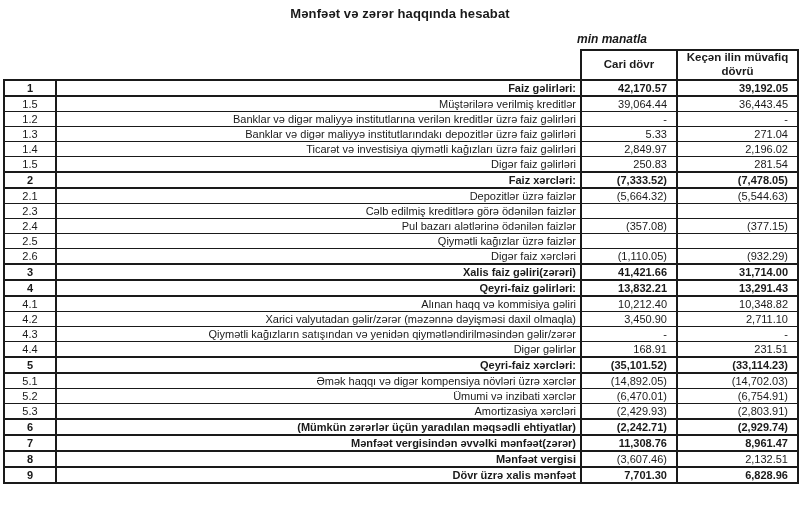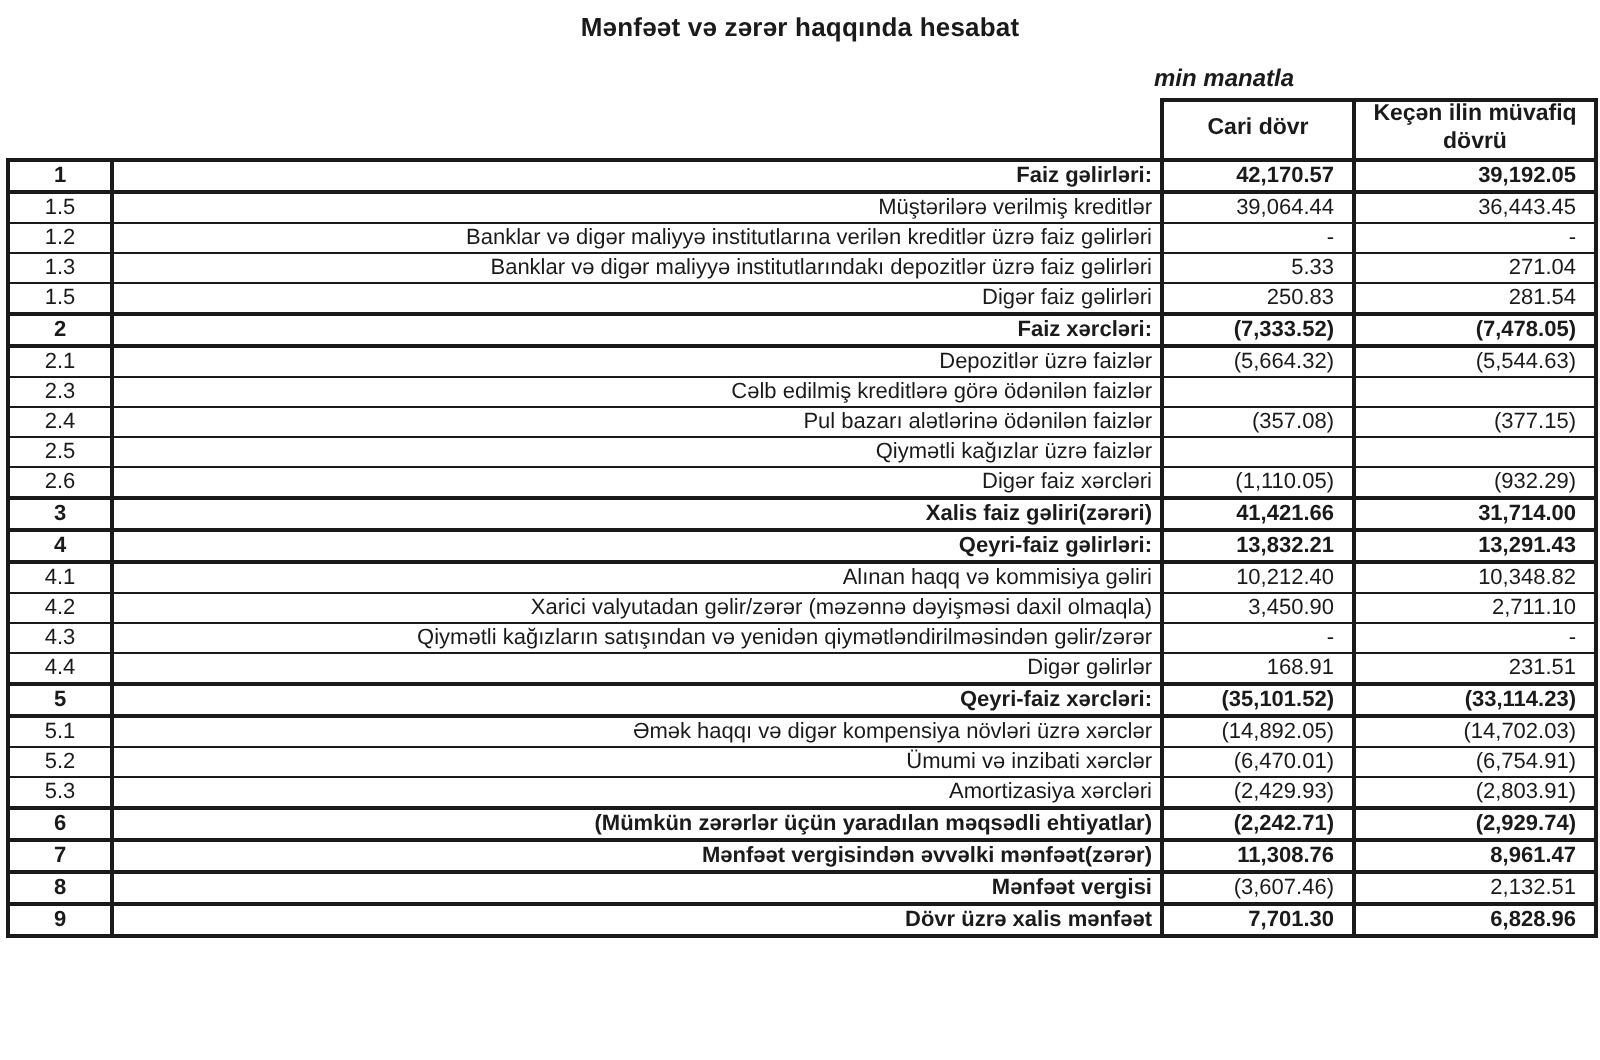--- a/index.html
+++ b/index.html
@@ -135,20 +135,26 @@
     <td class="cell-val">-</td>
     <td class="cell-val">-</td>
   </tr>
         <tr>
     <td class="cell-num">1.3</td>
     <td class="cell-label">Banklar və digər maliyyə institutlarındakı depozitlər üzrə faiz gəlirləri</td>
     <td class="cell-val">5.33</td>
     <td class="cell-val">271.04</td>
   </tr>
         <tr>
+    <td class="cell-num">1.4</td>
+    <td class="cell-label">Ticarət və investisiya qiymətli kağızları üzrə faiz gəlirləri</td>
+    <td class="cell-val">2,849.97</td>
+    <td class="cell-val">2,196.02</td>
+  </tr>
+        <tr>
     <td class="cell-num">1.5</td>
     <td class="cell-label">Digər faiz gəlirləri</td>
     <td class="cell-val">250.83</td>
     <td class="cell-val">281.54</td>
   </tr>
         <tr class="main">
     <td class="cell-num">2</td>
     <td class="cell-label">Faiz xərcləri:</td>
     <td class="cell-val">(7,333.52)</td>
     <td class="cell-val">(7,478.05)</td>

